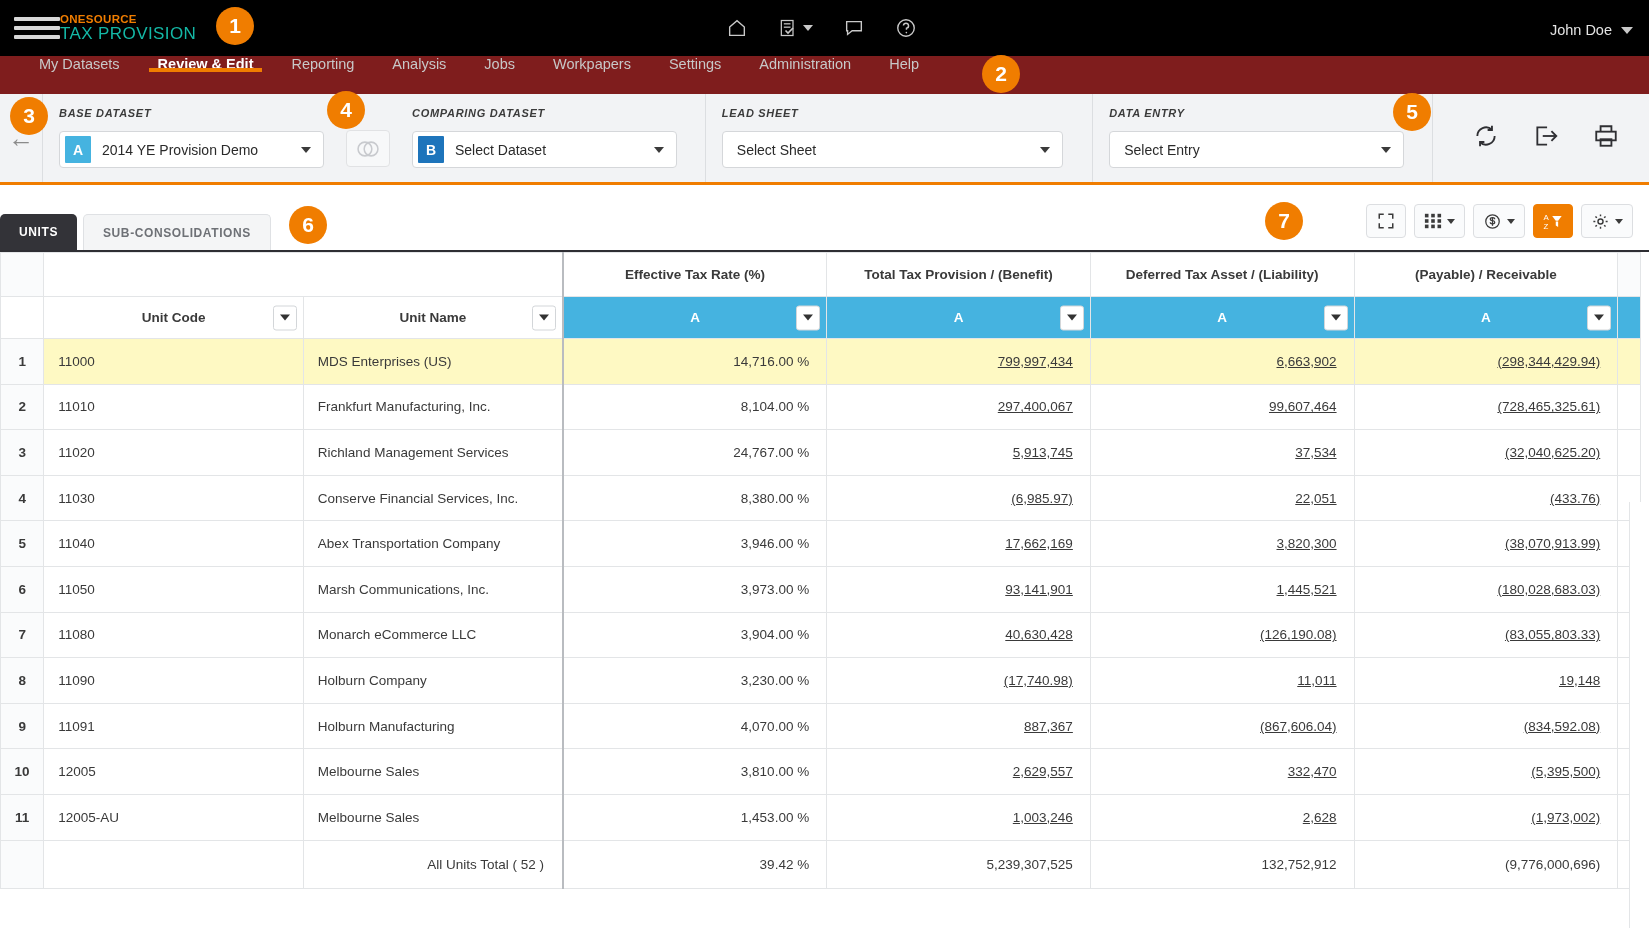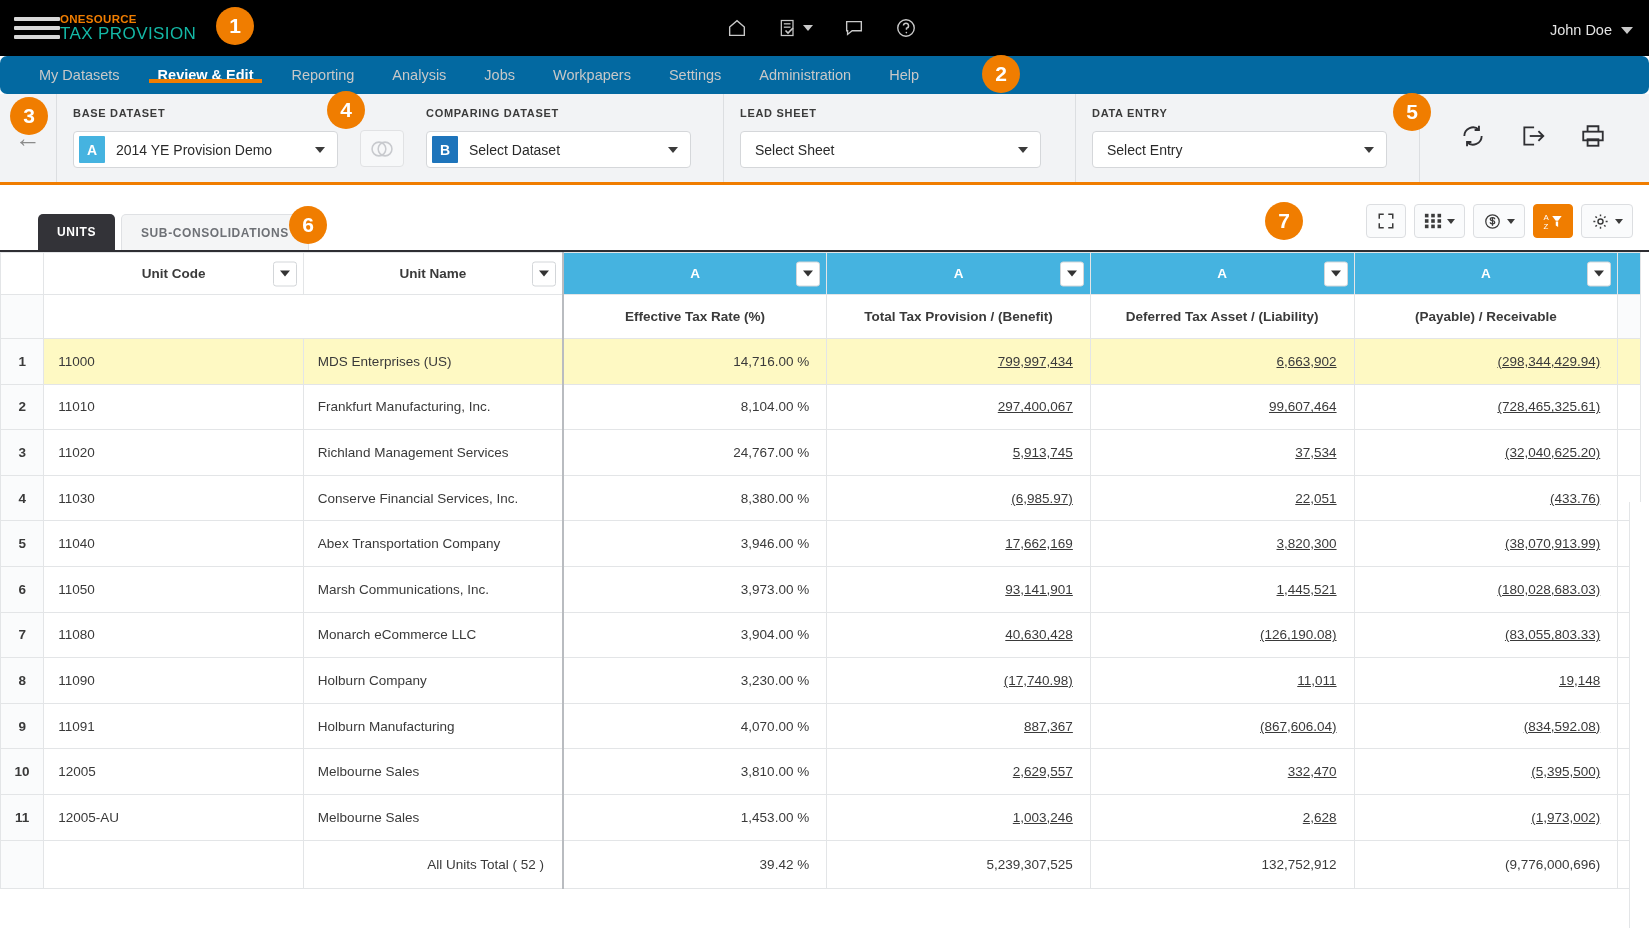--- a/index.html
+++ b/index.html
@@ -21,56 +21,56 @@
   .brand-top { color: #f07d00; font-size: 11.5px; font-weight: bold; letter-spacing: .3px; }
   .brand-bottom { color: #14b8a6; font-size: 17px; letter-spacing: .4px; }
   .top-icons { position: absolute; left: 726px; top: 0; height: 56px; display: flex; align-items: center; gap: 30px; }
   .top-icons .ti { color: #c9c9c9; display: flex; align-items: center; cursor: pointer; }
   .caret-sm { width:0;height:0;border-left:5px solid transparent;border-right:5px solid transparent;border-top:6px solid #c9c9c9;margin-left:5px; }
   .user-area { position: absolute; right: 16px; top: 0; height: 60px; display: flex; align-items: center; gap: 9px; cursor: pointer; }
   .user-name { color: #e4e4e4; font-size: 14.5px; }
   .caret-orange { width:0;height:0;border-left:6px solid transparent;border-right:6px solid transparent;border-top:7px solid #c9c9c9; }
 
   
-  .navbar { height: 38px; background: #0369a1; display: flex; align-items: center; position: relative; border-radius: 7px; }
+  .navbar { height: 38px; background: #7f1d1d; display: flex; align-items: flex-start; position: relative; }
   .navitem {
     display: flex; align-items: center; padding: 0 19px; color: #c8c8c8;
     font-size: 14.5px; cursor: pointer; position: relative;
   }
   .navitem.active { color: #fff; font-weight: bold; }
   .navitem.active::after {
     content: ""; position: absolute; left: 10px; right: 10px; bottom: 0; height: 4px; background: #f07d00;
   }
 
   
   .dsbar { height: 91px; background: #f2f3f5; display: flex; position: relative; border-bottom: 3px solid #f07d00; }
   .back-col { width: 56px; display: flex; align-items: center; justify-content: center; background:#f2f3f5; }
   .back-arrow { color: #8b8b8b; font-size: 26px; cursor: pointer; line-height: 1; }
   .ds-panel { padding: 13px 0 0 0; display: flex; }
   .ds-group { padding: 0 16px; }
-  .ds-label { font-size: 11px; font-weight: bold; color: #3b3b3b; letter-spacing: .7px; margin-bottom: 12px; }
+  .ds-label { font-size: 11px; font-weight: bold; color: #3b3b3b; letter-spacing: .7px; margin-bottom: 12px; font-style: italic; }
   .select {
     height: 37px; background: #fff; border: 1px solid #d5d7da; border-radius: 4px;
     display: flex; align-items: center; cursor: pointer; position: relative;
   }
   .ds-badge {
     width: 26px; height: 27px; display: flex; align-items: center; justify-content: center;
     color: #fff; font-weight: bold; font-size: 14px; margin-left: 5px; border-radius: 1px;
   }
   .sel-text { font-size: 14px; color: #2a2a2a; margin-left: 11px; }
   .sel-caret { position: absolute; right: 12px; width:0;height:0;border-left:5px solid transparent;border-right:5px solid transparent;border-top:6px solid #3b3b3b; }
   .venn-btn {
     width: 44px; height: 37px; border: 1px solid #e1e2e4; border-radius: 4px; background: #f7f8f9;
     display: flex; align-items: center; justify-content: center; cursor: pointer; margin-top: 23px;
   }
   .vdivider { width: 1px; background: #dcdee1; margin: 0; align-self: stretch; }
 
   
   .gridbar { height: 65px; background: #fff; position: relative; display: flex; align-items: flex-end; }
-  .tabs { display: flex; align-items: flex-start; margin-left: 38px; }
+  .tabs { display: flex; align-items: flex-start; }
   .gtab {
     height: 36px; padding: 0 19px; display: flex; align-items: center; justify-content: center;
     font-size: 12px; font-weight: bold; letter-spacing: .6px; cursor: pointer;
     border-radius: 5px 5px 0 0;
   }
   .gtab.active { background: #333338; color: #fff; }
   .gtab.inactive { background: #f4f5f6; color: #6e7176; border: 1px solid #dfe1e4; border-bottom: none; margin-left: 6px; }
   .tools { position: absolute; right: 16px; bottom: 12px; display: flex; gap: 8px; align-items: center; }
   .tbtn {
     height: 34px; min-width: 40px; padding: 0 9px; border: 1px solid #dcdee1; border-radius: 4px;
@@ -241,21 +241,21 @@
         </div>
       </div>
     </div>
 
     <div style="width:16px"></div>
     <div class="vdivider"></div>
 
     <div class="ds-panel">
       <div class="ds-group">
         <div class="ds-label">LEAD SHEET</div>
-        <div class="select" style="width:301px">
+        <div class="select" style="width:341px">
           <span class="sel-text" style="margin-left:14px">Select Sheet</span>
           <span class="sel-caret"></span>
         </div>
       </div>
     </div>
 
     <div style="width:18px"></div>
     <div class="vdivider"></div>
 
     <div class="ds-panel">
@@ -362,20 +362,29 @@
         <col class="col-idx">
           <col class="col-code">
           <col class="col-name">
         <col class="col-num">
           <col class="col-num">
           <col class="col-num">
           <col class="col-num">
         <col class="scroll-col">
       </colgroup>
       <thead>
+        <tr>
+          <th class="hdr-group hdr-blank"></th>
+          <th class="hdr-group" colspan="2"></th>
+          <th class="hdr-group sep-left">Effective Tax Rate (%)</th>
+          <th class="hdr-group">Total Tax Provision / (Benefit)</th>
+          <th class="hdr-group">Deferred Tax Asset / (Liability)</th>
+          <th class="hdr-group">(Payable) / Receivable</th>
+          <th class="hdr-group hdr-blank"></th>
+        </tr>
         <tr>
           <th class="hdr-sub hdr-blank"></th>
           <th class="hdr-sub">
             <span>Unit Code</span>
             <span class="filt-btn">
                 <i class="filt-caret"></i>
               </span>
           </th>
           <th class="hdr-sub">
             <span>Unit Name</span>
@@ -402,29 +411,20 @@
               </span>
           </th>
           <th class="hdr-sub aset">
             <span>A</span>
             <span class="filt-btn">
                 <i class="filt-caret"></i>
               </span>
           </th>
           <th class="hdr-sub aset"></th>
         </tr>
-        <tr>
-          <th class="hdr-group hdr-blank"></th>
-          <th class="hdr-group" colspan="2"></th>
-          <th class="hdr-group sep-left">Effective Tax Rate (%)</th>
-          <th class="hdr-group">Total Tax Provision / (Benefit)</th>
-          <th class="hdr-group">Deferred Tax Asset / (Liability)</th>
-          <th class="hdr-group">(Payable) / Receivable</th>
-          <th class="hdr-group hdr-blank"></th>
-        </tr>
       </thead>
       <tbody>
 
         <tr class="datarow selected">
           <td class="idx">1</td>
           <td class="code">11000</td>
           <td class="name">MDS Enterprises (US)</td>
           <td class="num sep-left">14,716.00 %</td>
           <td class="num"><a>799,997,434</a></td>
           <td class="num"><a>6,663,902</a></td>

